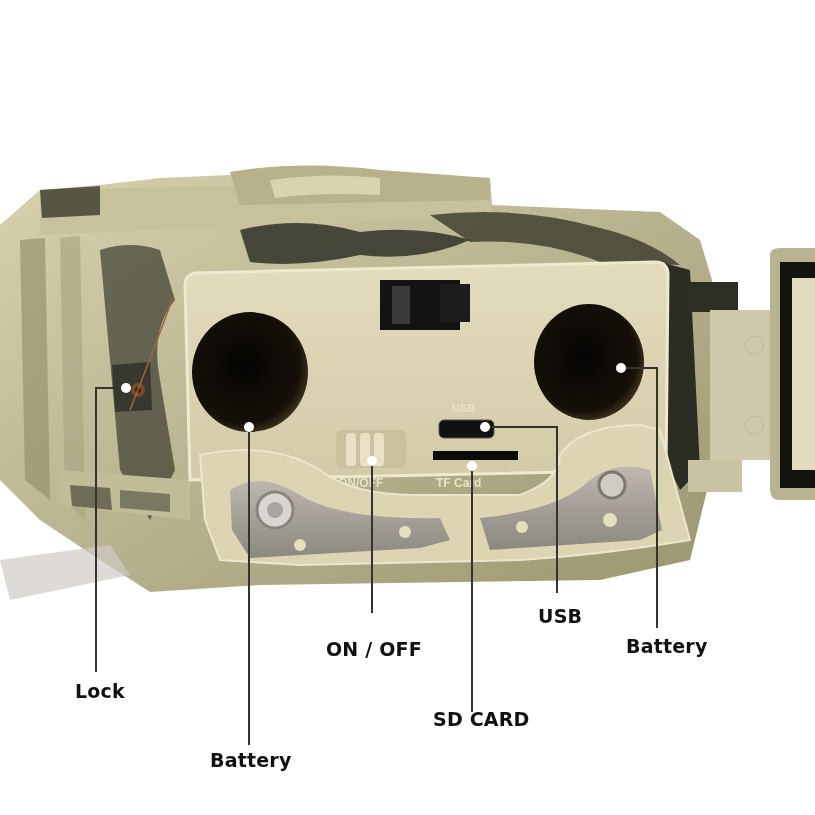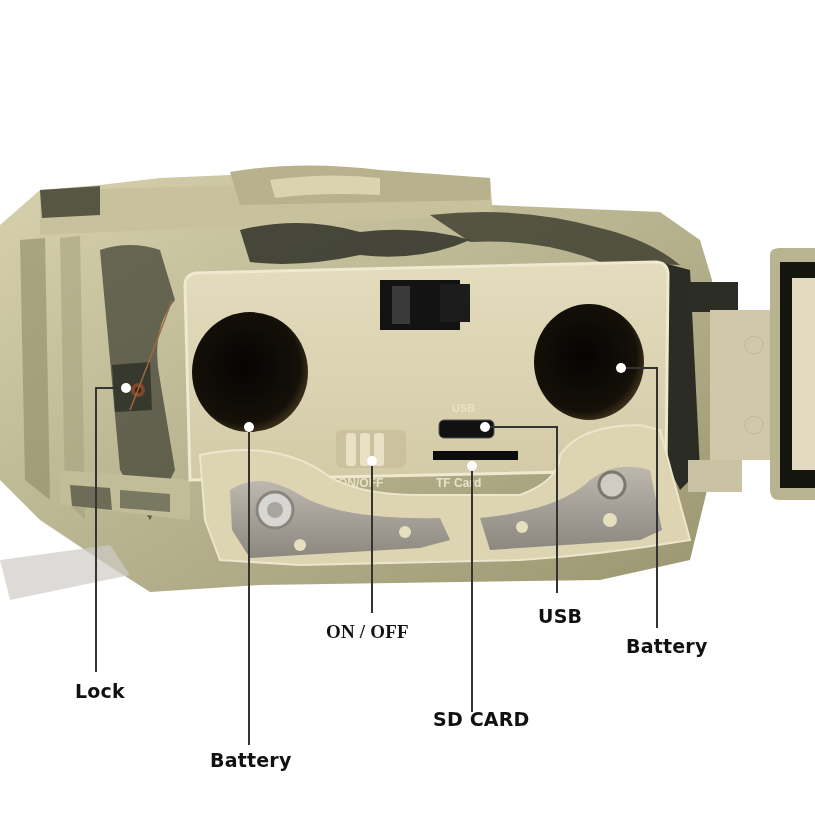--- a/index.html
+++ b/index.html
@@ -127,17 +127,17 @@
       <circle cx="249" cy="427" r="5"></circle>
       <circle cx="372" cy="461" r="5"></circle>
       <circle cx="472" cy="466" r="5"></circle>
       <circle cx="485" cy="427" r="5"></circle>
       <circle cx="621" cy="368" r="5"></circle>
     </g>
   </svg>
 
   <div class="label" style="left:75px;top:680px;text-align:right;">Lock</div>
   <div class="label" style="left:210px;top:749px;">Battery</div>
-  <div class="label" style="left:326px;top:621px;font-family:Liberation Serif, serif;">ON / OFF</div>
+  <div class="label" style="left:326px;top:638px;">ON / OFF</div>
   <div class="label" style="left:433px;top:708px;">SD CARD</div>
   <div class="label" style="left:538px;top:605px;">USB</div>
   <div class="label" style="left:626px;top:635px;">Battery</div>
 </div>
 
 </body></html>

